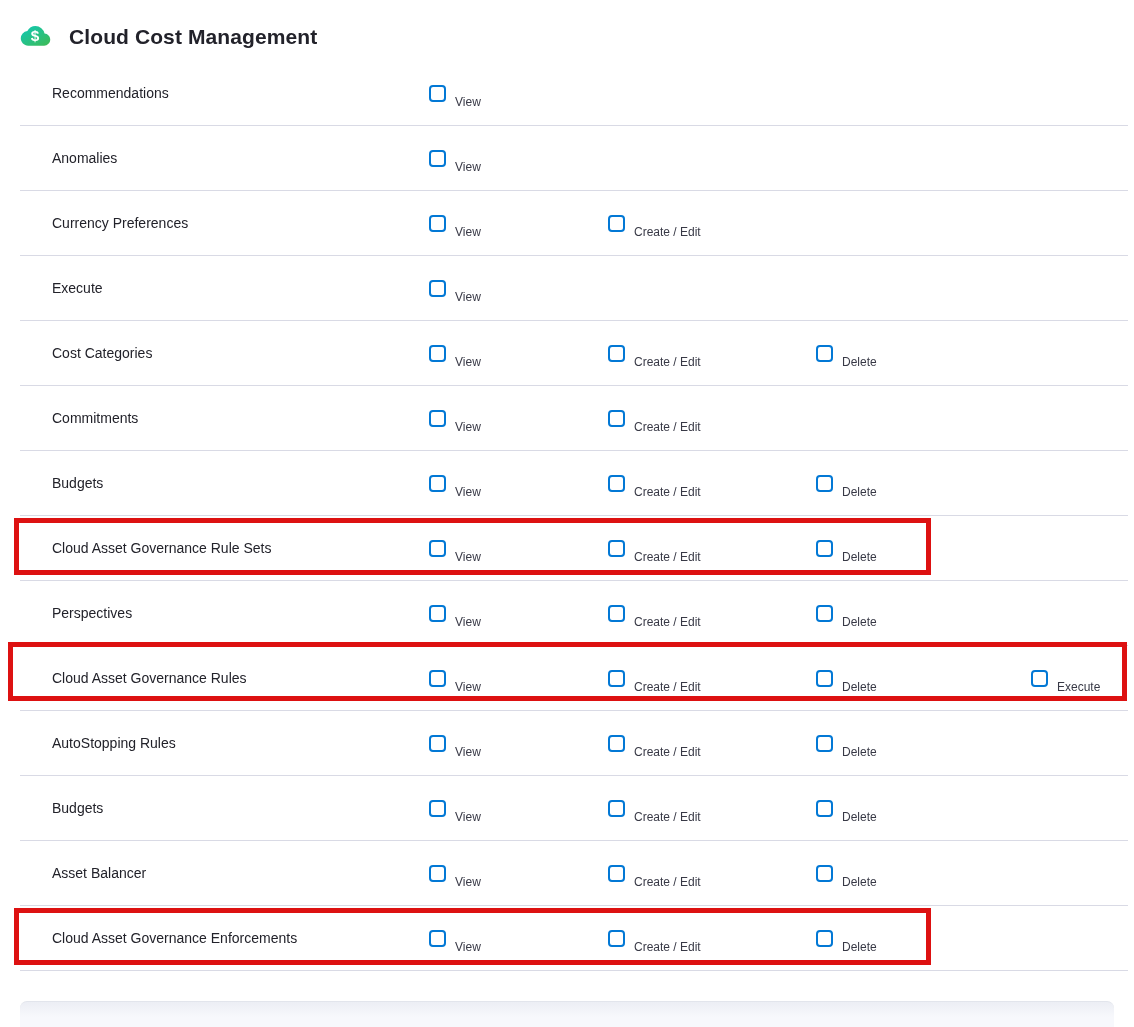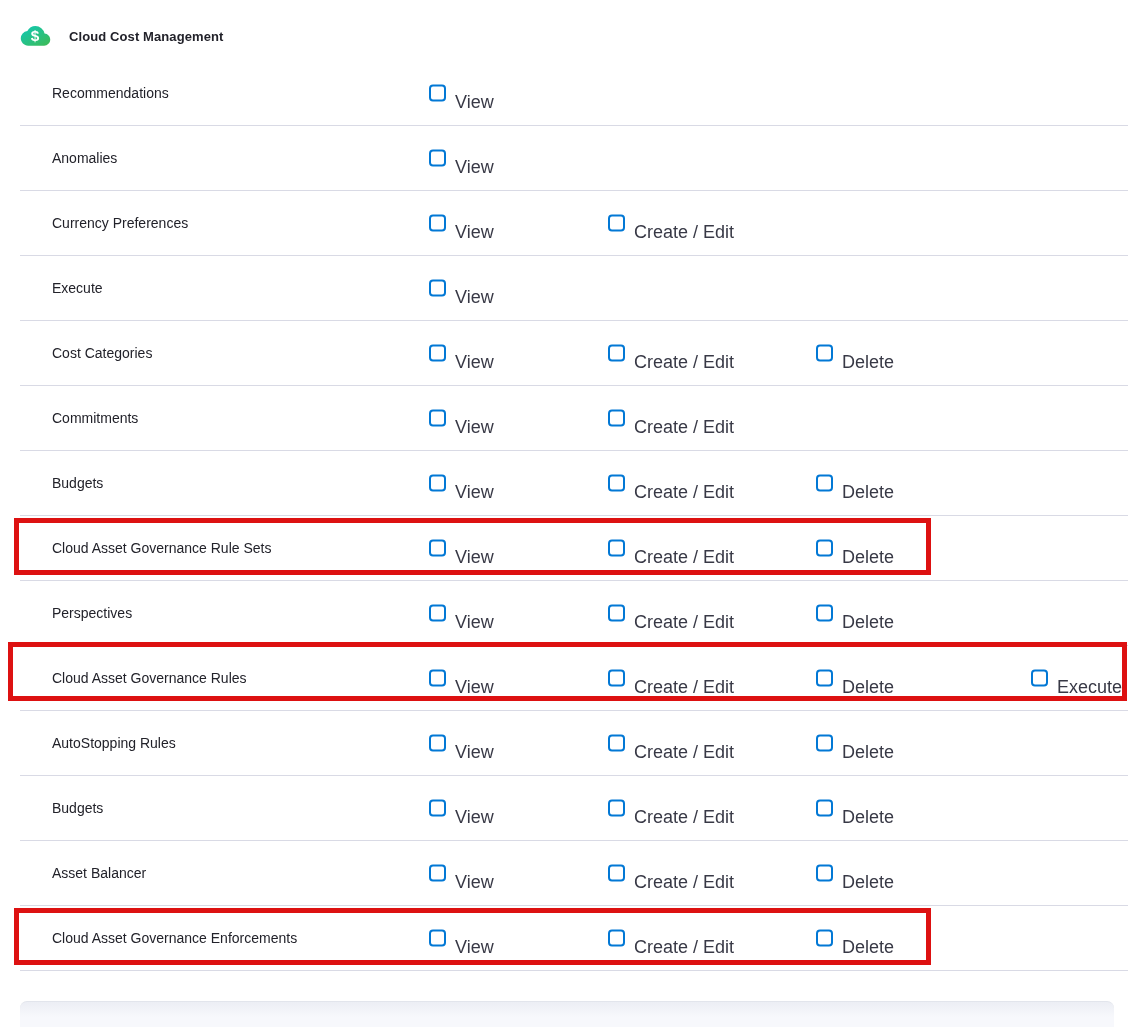--- a/index.html
+++ b/index.html
@@ -19,21 +19,21 @@
   }
   .page{position:relative;width:1134px;height:1027px;}
 
   
   .section-header{
     display:flex;align-items:center;gap:18px;
     padding:12px 0 0 20px;height:61px;
   }
   .ccm-icon{width:31px;height:27px;flex:0 0 auto;}
   .section-title{
-    font-size:13px;font-weight:700;color:var(--resource-text);
+    font-size:21px;font-weight:700;color:var(--resource-text);
     letter-spacing:.1px;
     text-align:center;
   }
 
   
   .perm-table{position:relative;}
   .perm-row{
     position:relative;height:65px;
     margin:0 6px 0 20px;
     border-bottom:1px solid var(--divider);
@@ -49,21 +49,21 @@
   }
   .perm-cell.col-0{left:409px;}
   .perm-cell.col-1{left:588px;}
   .perm-cell.col-2{left:796px;}
   .perm-cell.col-3{left:1011px;}
   .perm-checkbox{
     appearance:none;-webkit-appearance:none;margin:0;
     width:17px;height:17px;border:2px solid var(--checkbox-border);
     border-radius:4px;background:#fff;cursor:pointer;flex:0 0 auto;
   }
-  .perm-label{font-size:18px;color:var(--permission-text);margin-top:18px;}
+  .perm-label{font-size:12px;color:var(--permission-text);margin-top:18px;}
 
   
   .hl{
     position:absolute;border:5px solid var(--highlight);
     pointer-events:none;z-index:5;background:transparent;
   }
   .hl-partial{left:-6px;width:917px;top:2px;height:57px;}
   .hl-full{left:-12px;width:1119px;top:-4px;height:59px;}
 
   

